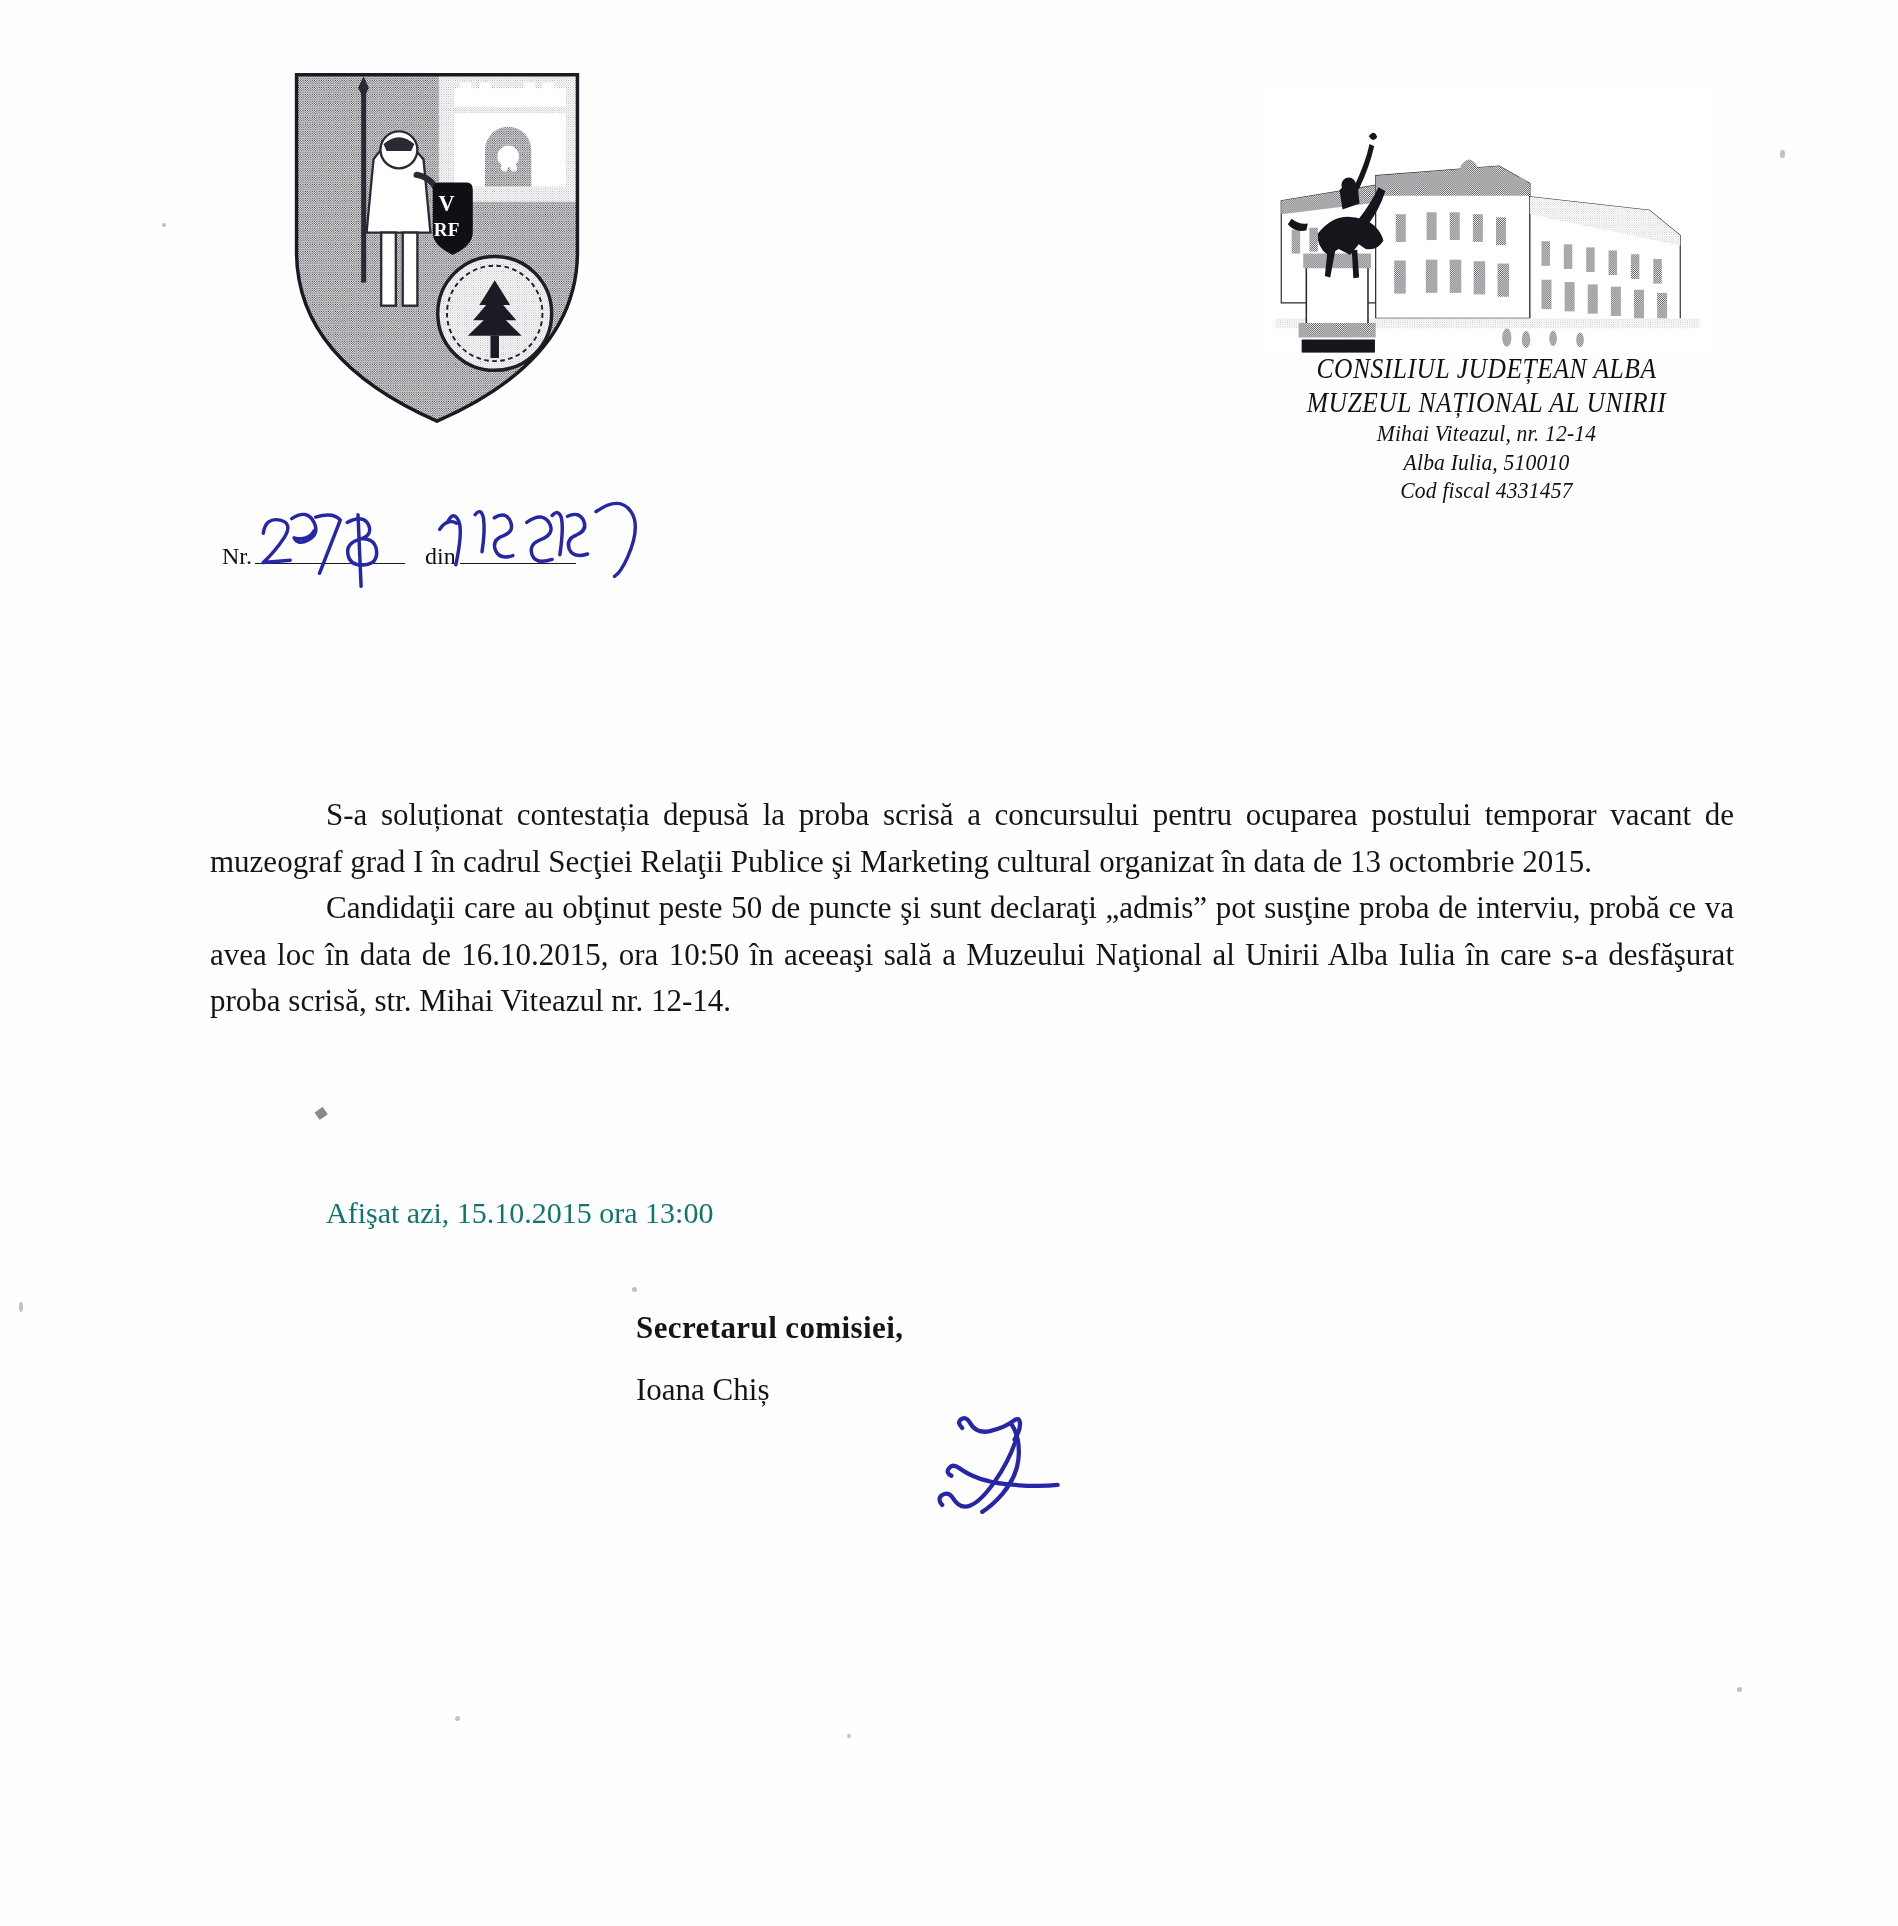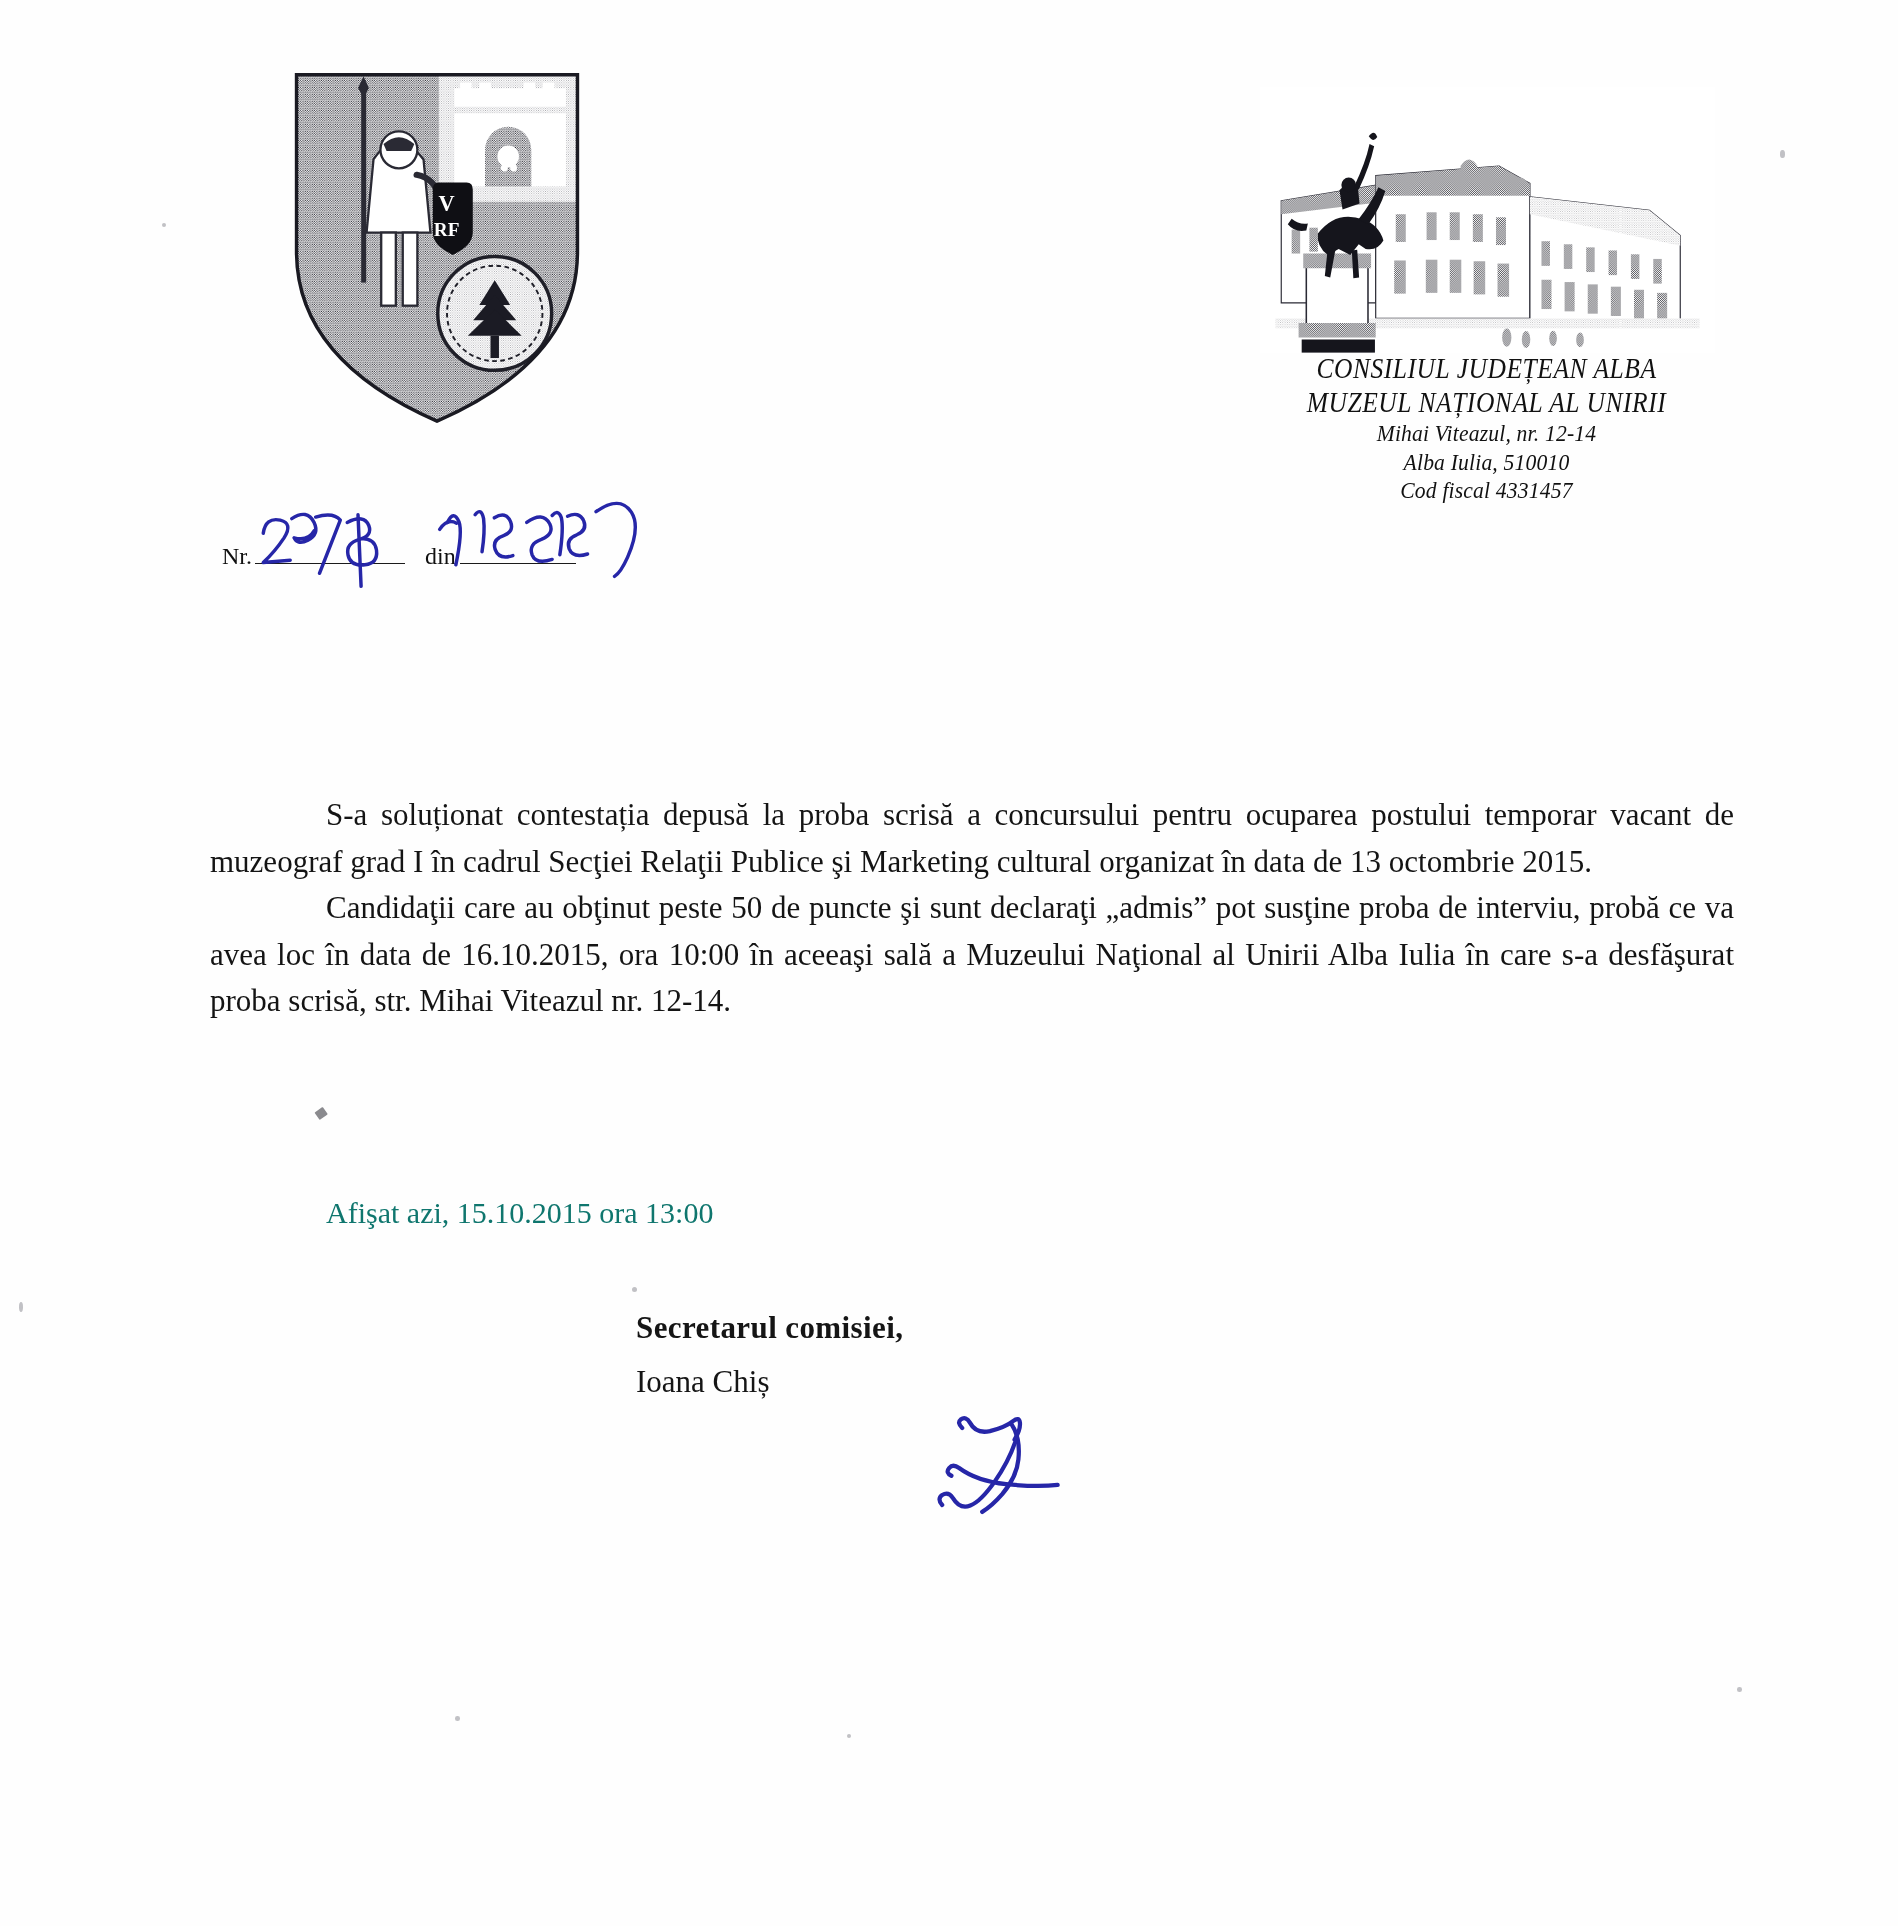--- a/index.html
+++ b/index.html
@@ -164,21 +164,21 @@
     top: 1310px;
     width: 655px;
     text-align: left;
   }
   #sig-role {
     font-size: 31px;
     font-weight: bold;
     letter-spacing: 0.4px;
   }
   #sig-name {
-    margin-top: 18px;
+    margin-top: 26px;
     font-size: 31px;
   }
   #sig-mark {
     position: absolute;
     left: 905px;
     top: 1408px;
     width: 216px;
     height: 127px;
     pointer-events: none;
   }
@@ -403,21 +403,21 @@
         <path d="M872 74 q16 -18 24 6 q6 28 -4 96"></path>
         <path d="M912 76 q30 -14 42 12 q10 24 -18 36 q-28 10 -20 36 q10 26 48 14"></path>
         <path d="M986 64 q62 -44 92 2 q24 38 -10 116 q-18 40 -34 50"></path>
       </g>
     </svg>
   </div>
 
 
   <div id="body-text">
     <p>S-a soluționat contestația depusă la proba scrisă a concursului pentru ocuparea postului temporar vacant de muzeograf grad I în cadrul Secţiei Relaţii Publice şi Marketing cultural organizat în data de 13 octombrie 2015.</p>
-    <p>Candidaţii care au obţinut peste 50 de puncte şi sunt declaraţi „admis” pot susţine proba de interviu, probă ce va avea loc în data de 16.10.2015, ora 10:00 în aceeaşi sală a Muzeului Naţional al Unirii Alba Iulia în care s-a desfăşurat proba scrisă, str. Mihai Viteazul nr. 12-14.</p>
+    <p>Candidaţii care au obţinut peste 50 de puncte şi sunt declaraţi „admis” pot susţine proba de interviu, probă ce va avea loc în data de 16.10.2015, ora 10:50 în aceeaşi sală a Muzeului Naţional al Unirii Alba Iulia în care s-a desfăşurat proba scrisă, str. Mihai Viteazul nr. 12-14.</p>
   </div>
 
   <div id="posted-line">Afişat azi, 15.10.2015 ora 13:00</div>
 
   <div id="signature-block">
     <div id="sig-role">Secretarul comisiei,</div>
     <div id="sig-name">Ioana Chiș</div>
   </div>
 
   <div id="sig-mark">

